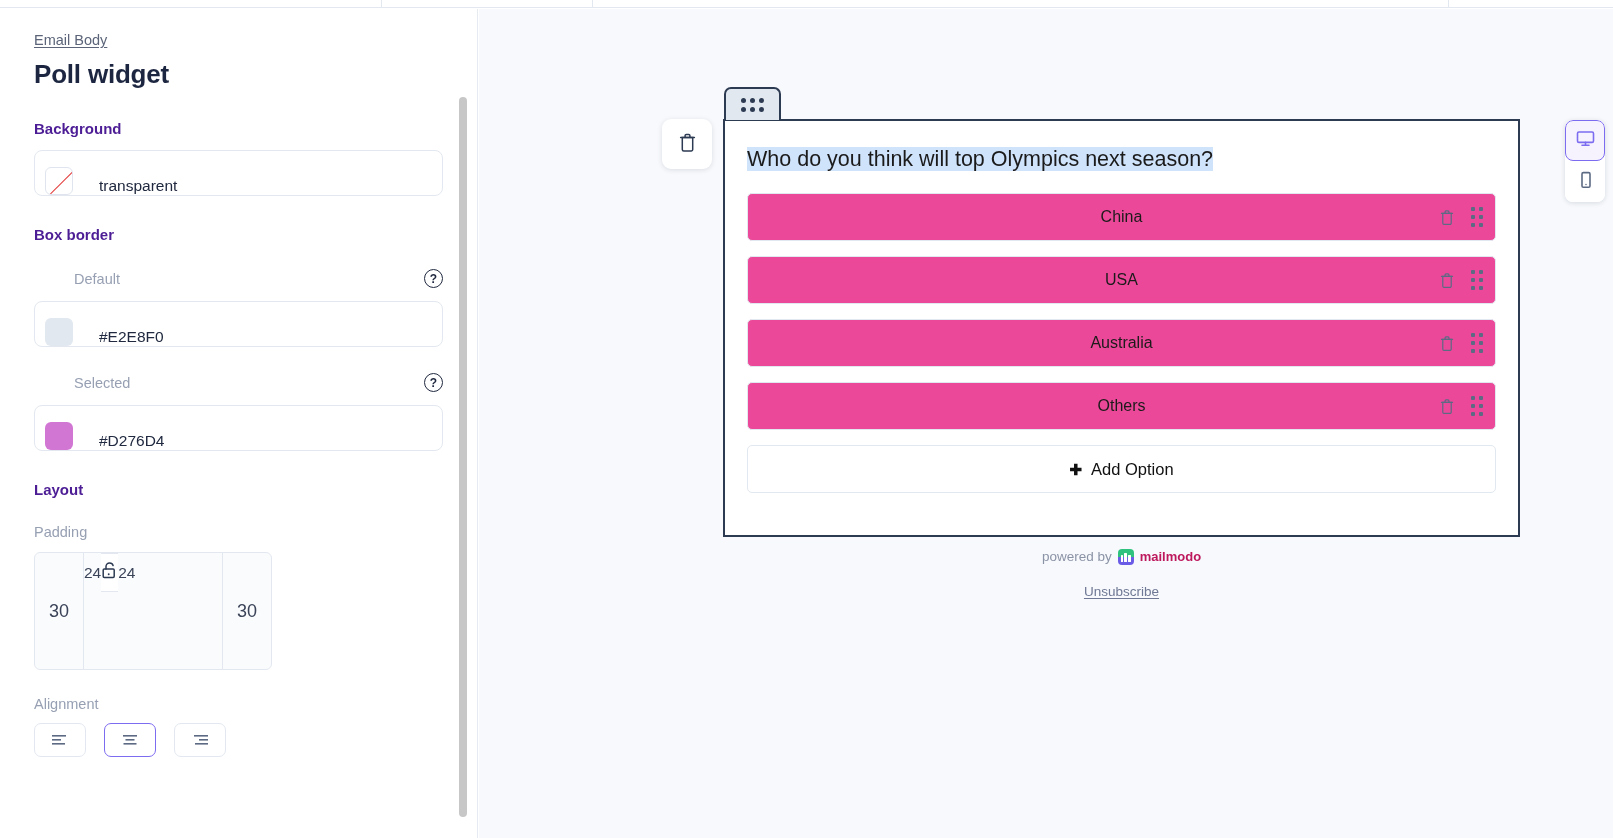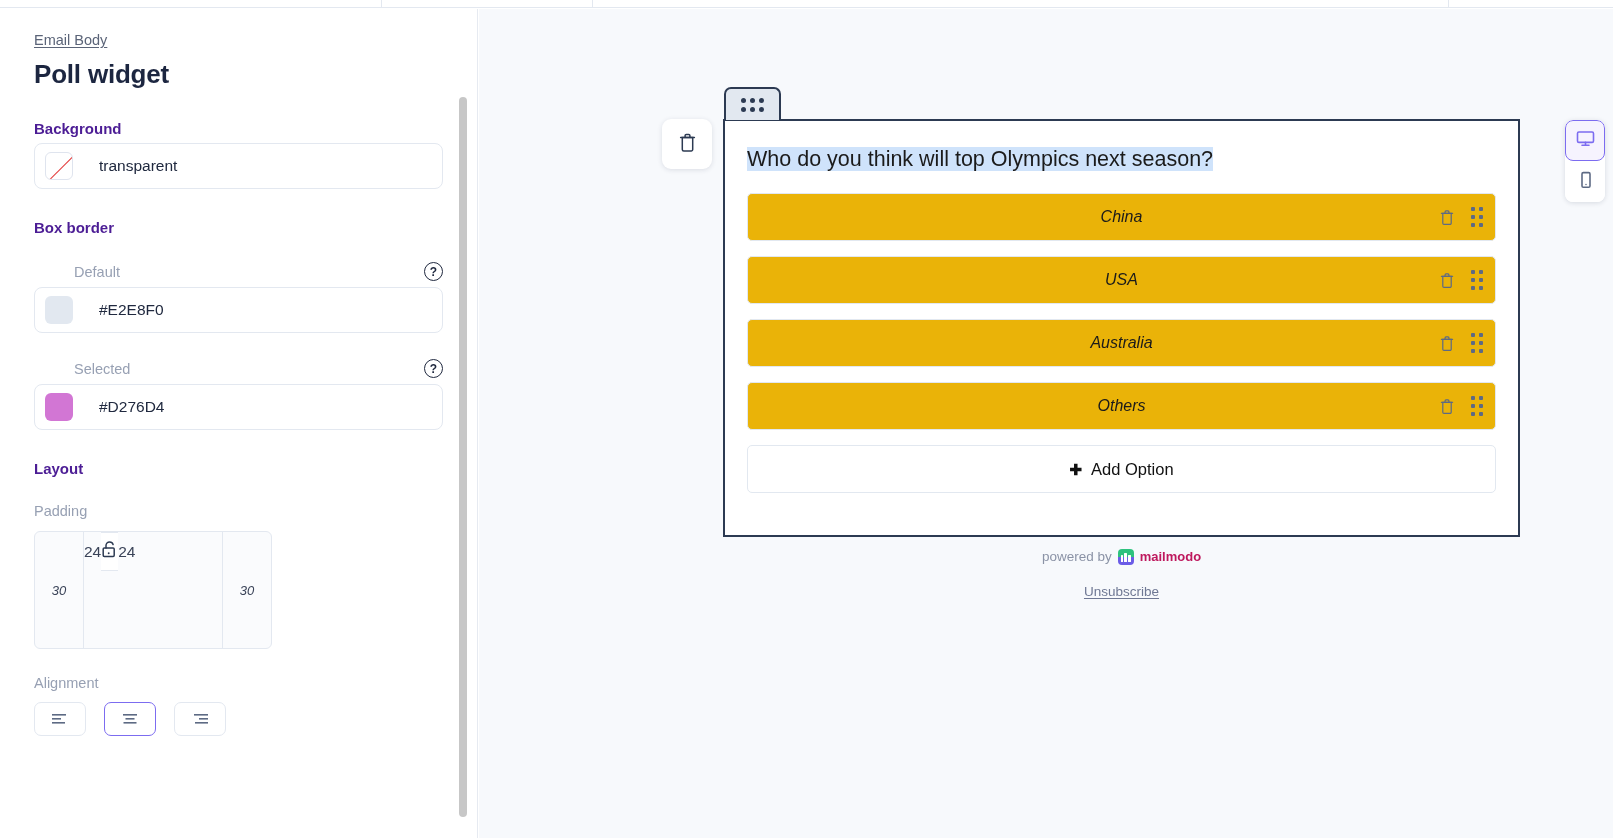--- a/index.html
+++ b/index.html
@@ -76,25 +76,25 @@
     width: 19px; height: 19px;
     border: 1.6px solid #20293f;
     border-radius: 50%;
     display: flex; align-items: center; justify-content: center;
     font-size: 12px; font-weight: 700; color: #20293f;
     cursor: pointer; flex: none;
   }
 
   
   .color-field {
-    margin-top: 6px;
+    margin-top: 13px;
     height: 46px;
     border: 1px solid #e3e8f0;
     border-radius: 8px;
-    display: flex; align-items: center;
+    display: flex; align-items: flex-end;
     padding: 0 10px;
     background: #fff;
     cursor: pointer;
   }
   .swatch {
     width: 28px; height: 28px;
     border-radius: 6px;
     flex: none;
   }
   .swatch.transparent {
@@ -122,23 +122,22 @@
     width: 238px; height: 118px;
     border: 1px solid #e3e8f0;
     border-radius: 6px;
     display: flex;
     overflow: hidden;
     background: #fafbfd;
   }
   .pad-side {
     width: 48px;
     display: flex; align-items: center; justify-content: center;
-    font-size: 13px; color: #3a4358;
-    cursor: pointer;
-    font-style: italic;
+    font-size: 18px; color: #3a4358;
+    cursor: pointer;
   }
   .pad-mid {
     flex: 1;
     display: flex; flex-direction: row;
     border-left: 1px solid #e3e8f0;
     border-right: 1px solid #e3e8f0;
   }
   .pad-cell {
     height: 39px;
     display: flex; align-items: center; justify-content: center;
@@ -234,23 +233,22 @@
   }
   .q-wrap { margin-bottom: 19px; }
 
   .option-row {
     height: 48px;
     border: 1px solid #e2e8f0;
     border-radius: 5px;
     display: flex; align-items: center;
     position: relative;
     margin-bottom: 15px;
-    background: #eab308;
-    cursor: pointer;
-    font-style: italic;
+    background: #ec4899;
+    cursor: pointer;
   }
   .option-label {
     position: absolute; left: 0; right: 0;
     text-align: center;
     font-size: 16px;
     color: #1b1b1b;
   }
   .option-actions {
     position: absolute; right: 12px;
     display: flex; align-items: center; gap: 16px;

